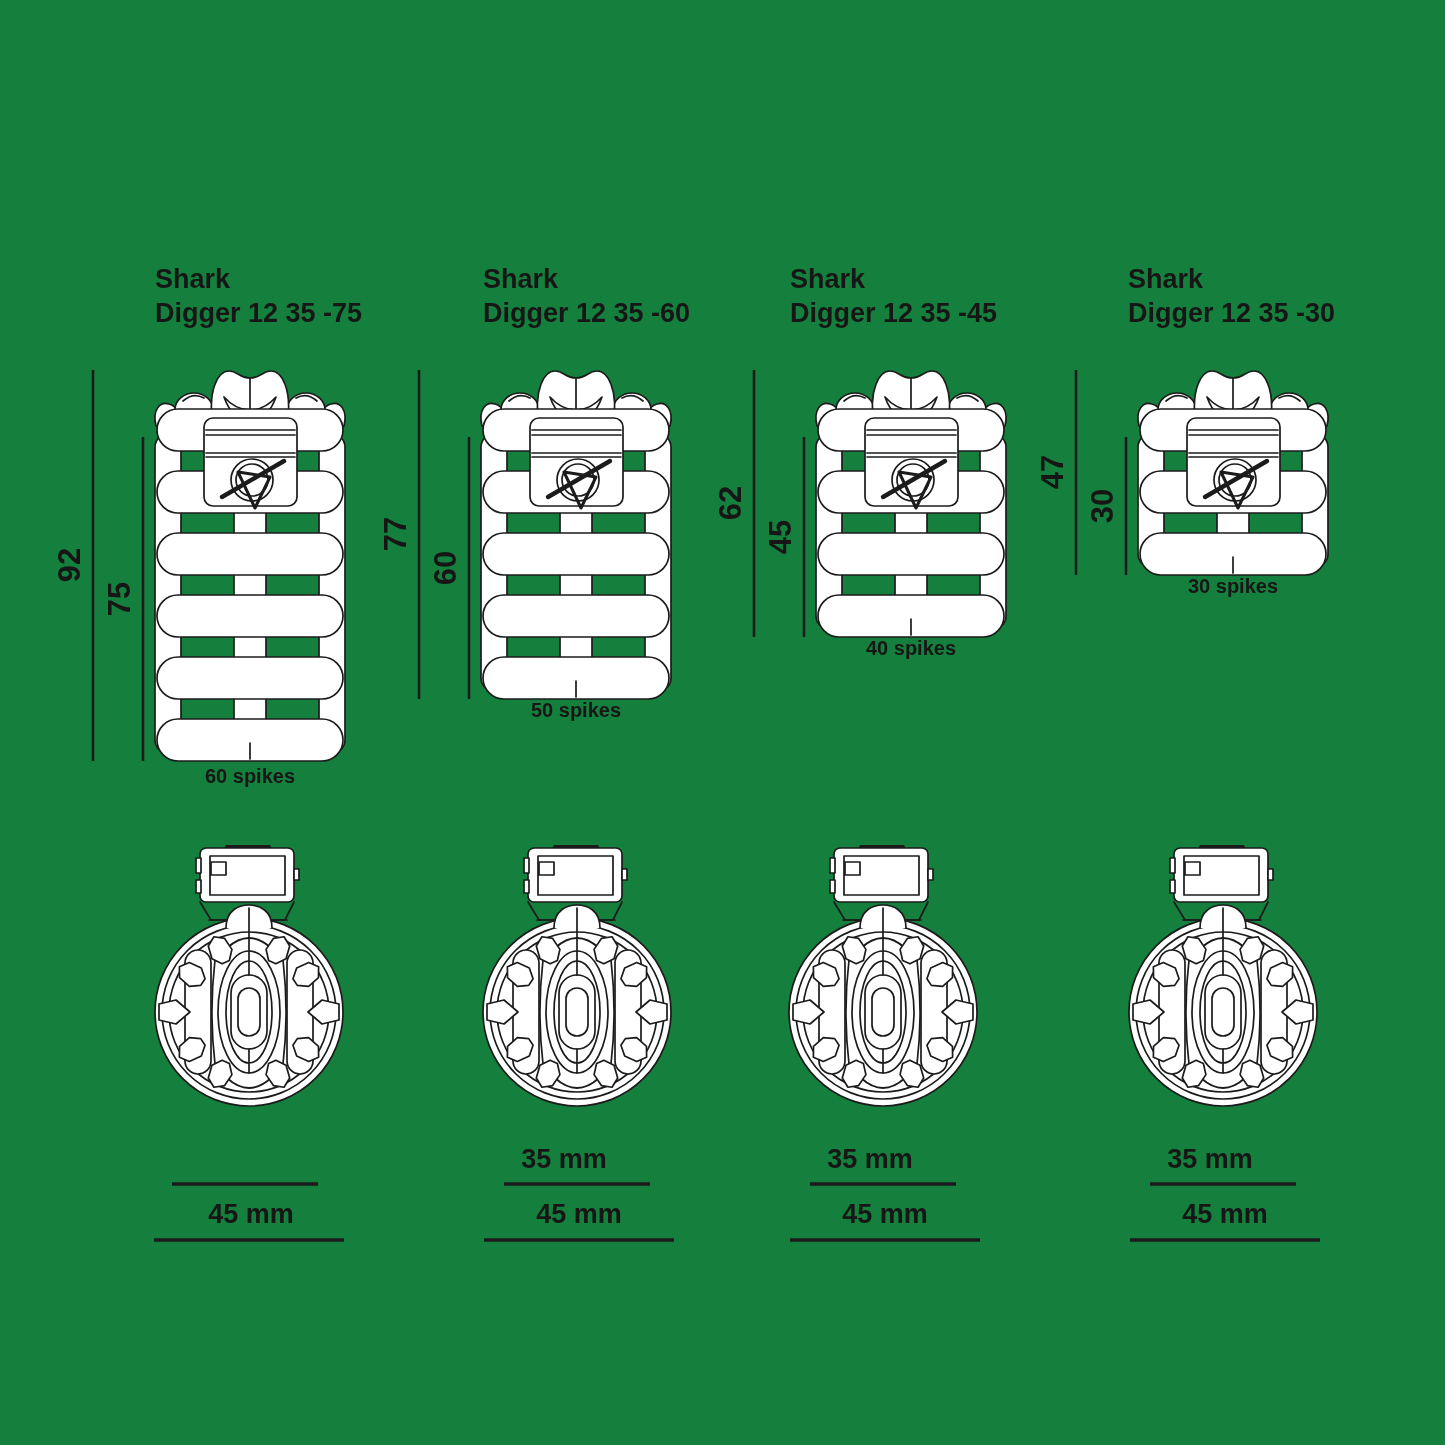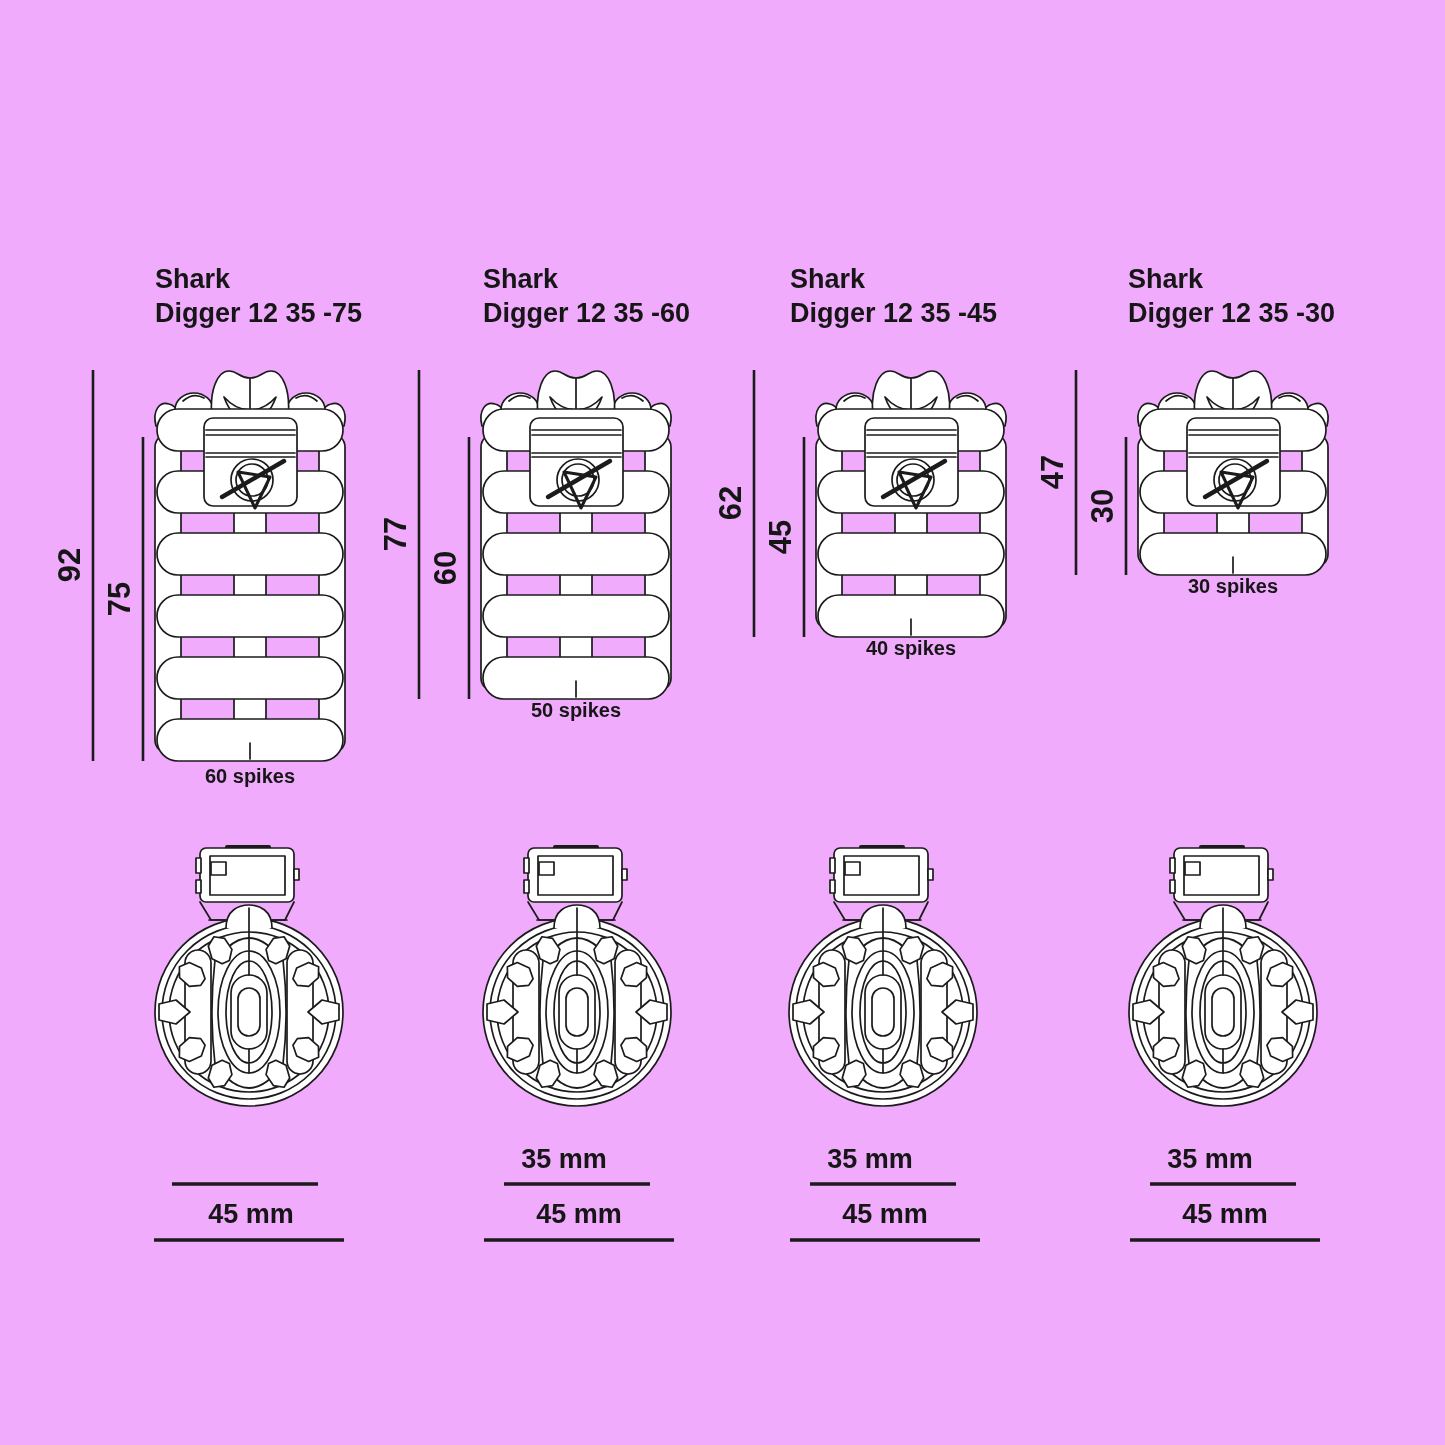--- a/index.html
+++ b/index.html
@@ -1,16 +1,16 @@
 <!DOCTYPE html>
 <html><head>
 <meta charset="utf-8">
 <style>
   html,body{margin:0;padding:0;background:#ffffff;}
-  .canvas{position:relative;width:1445px;height:1445px;background:#f0abfc;overflow:hidden;
+  .canvas{position:relative;width:1445px;height:1445px;background:#15803d;overflow:hidden;
           font-family:"Liberation Sans", sans-serif;}
   svg{display:block;}
   
   .d{stroke:#1b1b1b;stroke-width:1.7;fill:none;stroke-linecap:round;stroke-linejoin:round;}
   .w{fill:#ffffff;}
   .f{fill:#1b1b1b;stroke:none;}
   .dim{stroke:#1b1b1b;stroke-width:2.6;}
   .mmline{stroke:#1b1b1b;stroke-width:3.6;}
   .thick{stroke-width:4.4;}
   .mid{stroke-width:3.0;}

